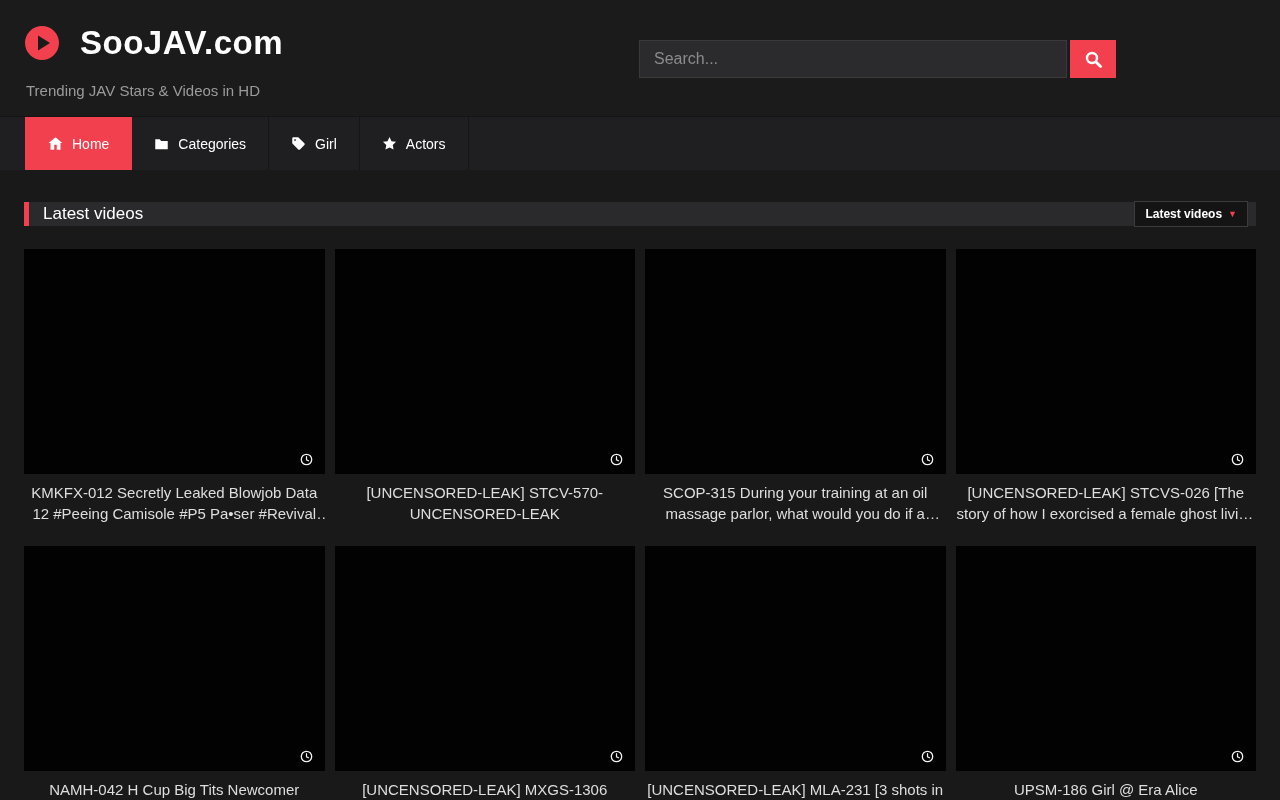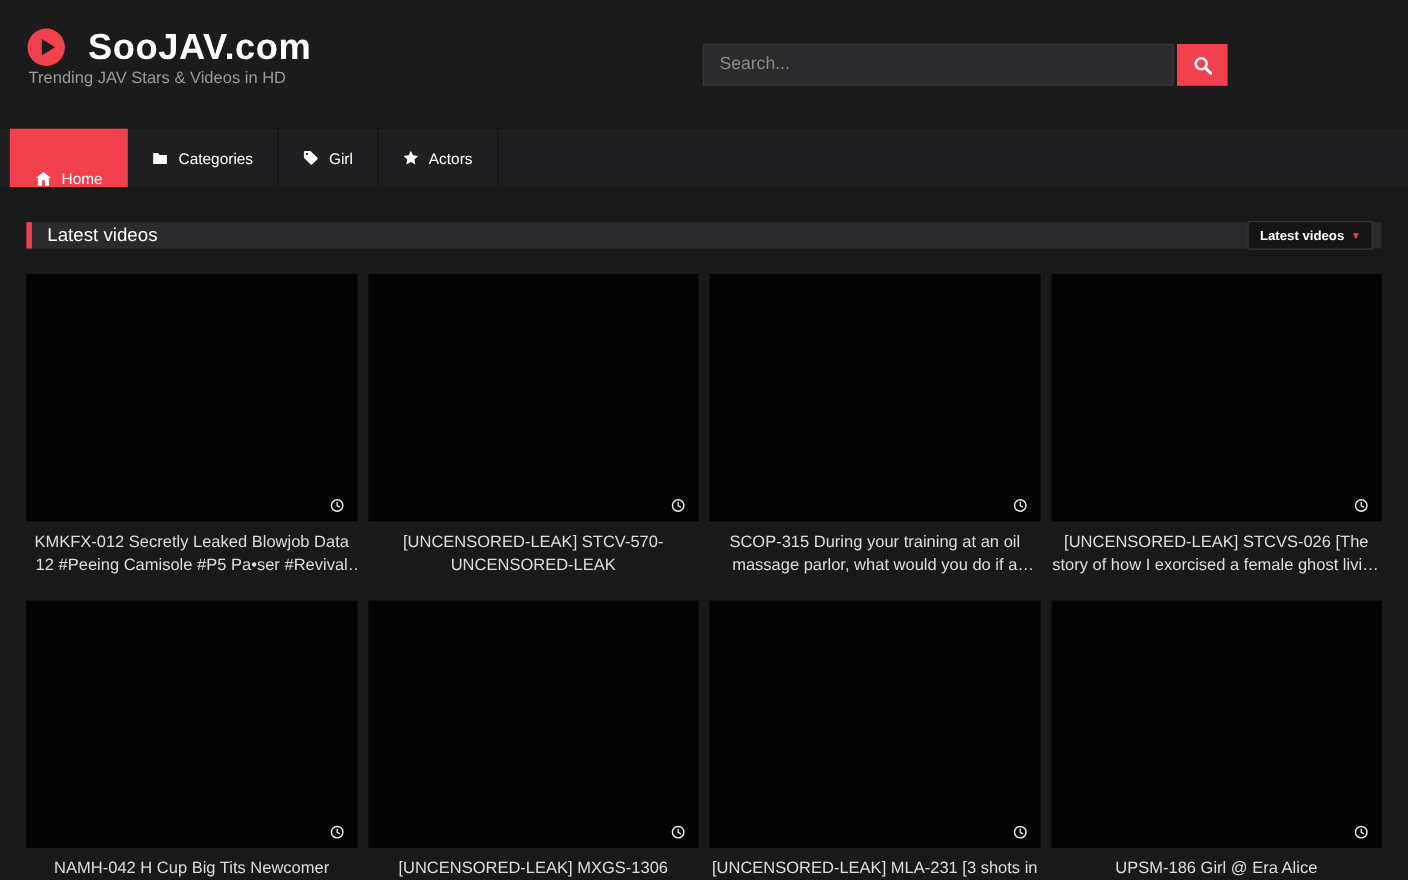--- a/index.html
+++ b/index.html
@@ -16,21 +16,21 @@
     background:#1b1b1b;
   }
   .logo-wrap {
     position:absolute; top:24px; left:24px;
   }
   .logo-row { display:flex; align-items:center; gap:20px; cursor:pointer; }
   .logo-text {
     font-size:33px; font-weight:bold; color:#fff; letter-spacing:0.5px;
   }
   .tagline {
-    margin-top:0; margin-left:2px;
+    margin-top:20px; margin-left:2px;
     font-size:15px; color:#9b9b9b;
   }
   .search-wrap {
     position:absolute; top:40px; right:164px;
     display:flex; align-items:stretch;
   }
   .search-input {
     width:428px; height:38px;
     background:#2b2b2e; border:1px solid #3a3a3d;
     color:#ddd; font-size:16px; padding:0 14px;
@@ -49,21 +49,21 @@
     display:flex; align-items:stretch;
     border-top:1px solid #141414;
   }
   .nav-item {
     display:flex; align-items:center; gap:9px;
     padding:0 22px; margin-left:0;
     font-size:14px; color:#fff; cursor:pointer;
     border-right:1px solid #151515;
     background:transparent;
   }
-  .nav-item:first-child { margin-left:9px; border-left:1px solid #151515;align-items:flex-end; }
+  .nav-item:first-child { margin-left:25px; border-left:1px solid #151515; }
   .nav-item.active { background:#f2404e; border-color:#f2404e; }
   .nav-icon { display:inline-flex; width:15px; height:15px; }
   .nav-icon svg { width:15px; height:15px; fill:#fff; }
   
   .content { margin:0 24px; }
   .section-bar {
     margin-top:32px; height:24px;
     background:#2a2a2c; border-left:5px solid #f2404e;
     display:flex; align-items:center;
   }

